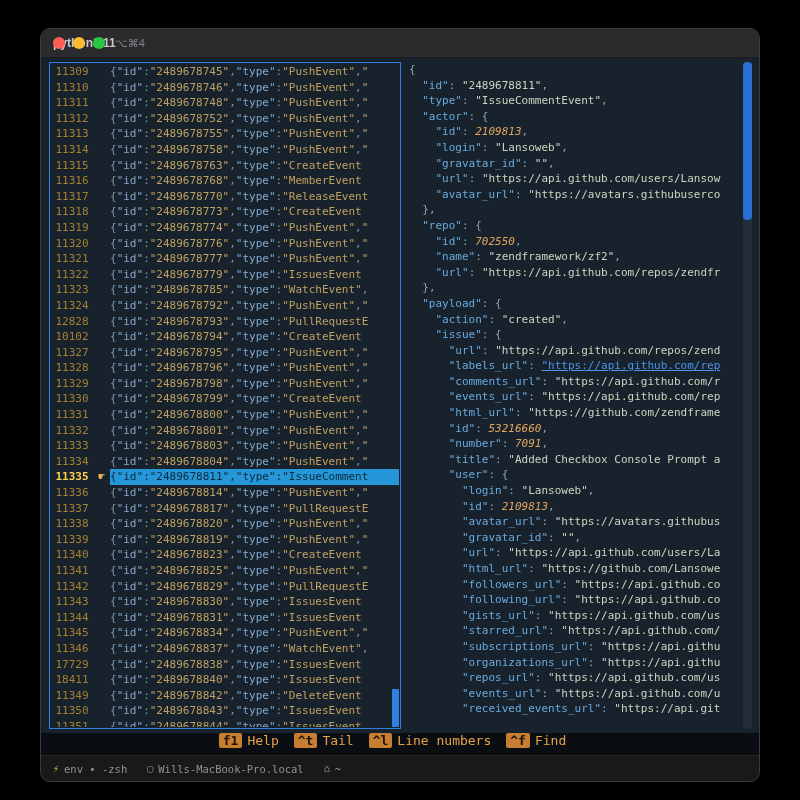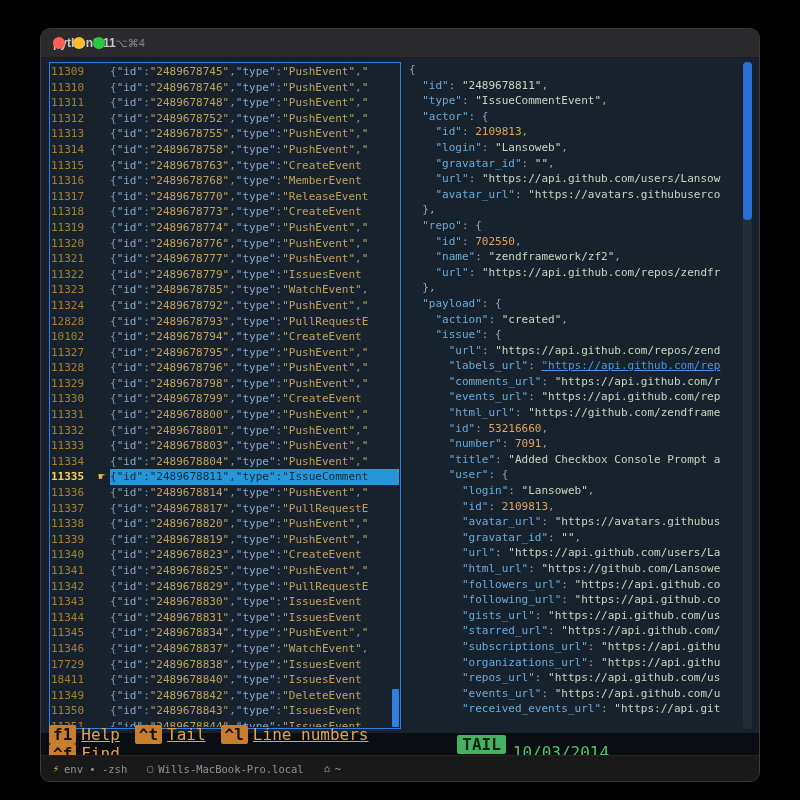--- a/index.html
+++ b/index.html
@@ -27,51 +27,51 @@
   .tb-title{position:absolute;left:12px;right:0;text-align:left;color:var(--title_fg);
             font-size:12px;font-weight:bold;}
 
   
   .content{position:absolute;top:29px;left:0;right:0;bottom:48px;}
 
   .pane-left{position:absolute;left:8px;top:4px;bottom:4px;width:352px;
              border:1px solid var(--accent);overflow:hidden;background:var(--terminal_bg);}
   .log-list{position:absolute;left:1px;top:1px;right:1px;bottom:1px;overflow:hidden;}
   .row{display:flex;height:15.6px;line-height:15.6px;font-size:11px;white-space:pre;}
-  .gut{width:42px;text-align:left;color:var(--gutter);flex:none;}
+  .gut{width:42px;text-align:center;color:var(--gutter);flex:none;}
   .ptr{width:17px;flex:none;text-align:center;color:#f0b94e;}
   .txt{flex:1;overflow:hidden;}
   .row.selected .gut{color:var(--gutter_selected);font-weight:bold;}
   .row.selected .txt{background:var(--selection_bg);}
   .row.selected .txt span{color:var(--selection_fg)!important;}
   .left-scroll-thumb{position:absolute;right:1px;bottom:1px;width:7px;height:38px;
                      background:var(--accent);border-radius:1px;}
 
   .pane-right{position:absolute;left:368px;right:22px;top:4px;bottom:4px;overflow:hidden;}
   .rrow{height:15.6px;line-height:15.6px;font-size:11px;white-space:pre;overflow:hidden;}
 
   .right-scrollbar{position:absolute;right:7px;top:4px;bottom:4px;width:9px;
                    background:rgba(255,255,255,0.05);border-radius:4px;}
   .right-scroll-thumb{position:absolute;top:0;left:0;width:9px;height:158px;
                       background:#2b6fd4;border-radius:4px;}
 
   
   .lp .k{color:var(--left_key);} .lp .s{color:var(--left_value);}
   .lp .p{color:var(--left_punct);}
   .rp .k{color:var(--right_key);} .rp .s{color:var(--right_string);}
-  .rp .p{color:var(--right_punct);} .rp .n{color:var(--right_number);}
+  .rp .p{color:var(--right_punct);} .rp .n{color:var(--right_number);font-style:italic;}
   .rp .link{color:var(--link);text-decoration:underline;}
 
   
   .footer{position:absolute;left:0;right:0;bottom:26px;height:22px;background:var(--footer_bg);
-          display:flex;align-items:center;padding:0 8px;font-size:16px;}
+          display:flex;align-items:center;padding:0 8px;font-size:13px;flex-direction:column;}
   .f-item{margin-right:15px;display:inline-flex;align-items:center;cursor:default;}
   .f-key{background:var(--key_chip_bg);color:var(--key_chip_fg);padding:0 4px;
          font-weight:bold;border-radius:2px;}
-  .f-label{color:var(--key_label);margin-left:5px;text-decoration:underline;}
+  .f-label{color:var(--key_label);margin-left:5px;}
   .footer-status{margin-left:auto;display:flex;align-items:center;gap:7px;}
   .tail-chip{background:var(--tail_bg);color:var(--tail_fg);font-weight:bold;
              padding:0 5px;border-radius:2px;}
   .tail-text{color:var(--tail_text);margin-top:36px;}
   .tail-text .sep{margin:0 3px;}
 
   
   .shellbar{position:absolute;left:0;right:0;bottom:0;height:26px;background:var(--shell_bg);
             border-top:1px solid #242424;display:flex;align-items:center;padding:0 12px;
             font-size:10.5px;color:var(--shell_fg);gap:20px;}

